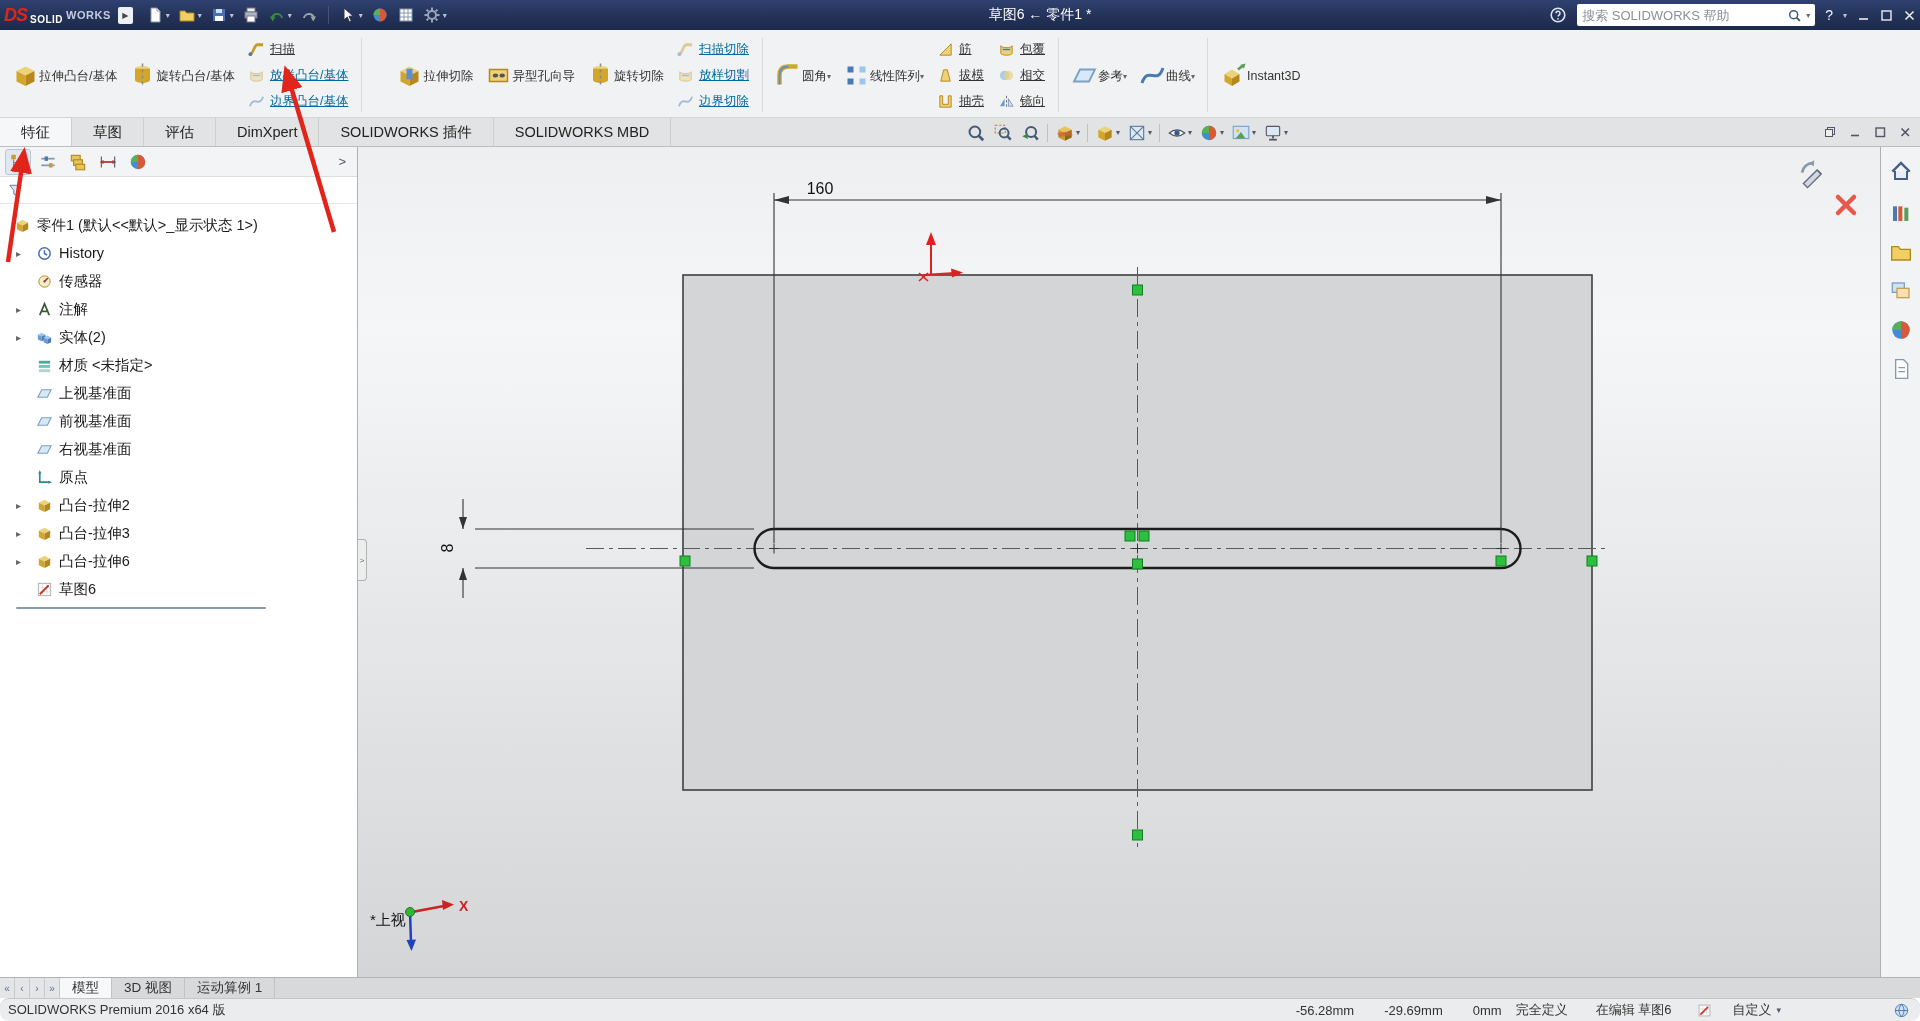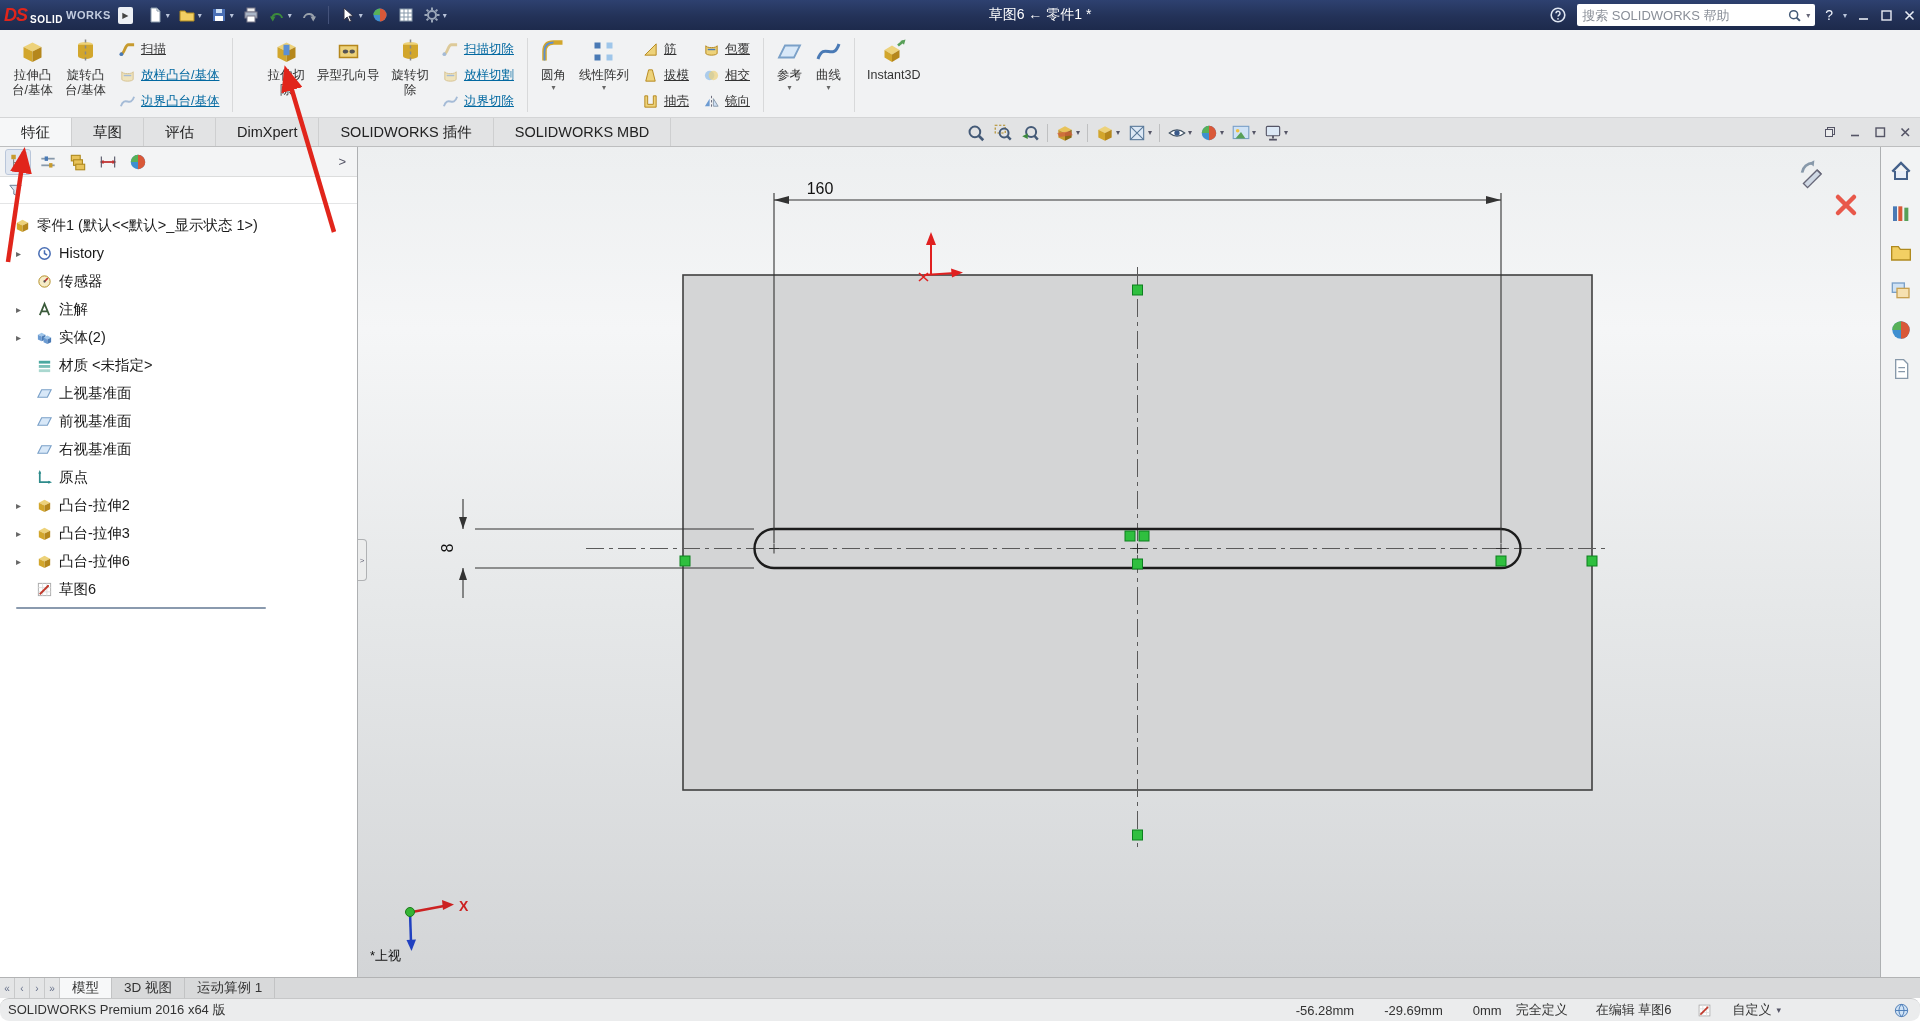--- a/index.html
+++ b/index.html
@@ -23,21 +23,21 @@
 .title-right{margin-left:auto;display:flex;align-items:center;gap:10px;}
 .searchbox{width:238px;height:22px;background:#fff;border-radius:2px;display:flex;align-items:center;padding:0 5px;gap:4px;}
 .search-input{flex:1;border:none;outline:none;font-size:13px;color:#444;background:transparent;min-width:0;font-family:inherit;}
 .search-input::placeholder{color:#8a8f98;}
 .sb-caret{font-size:8px;color:#667;}
 .help-q{font-size:14px;color:#eef2fa;}
 .tr-caret{font-size:8px;color:#b9c4da;}
 .win-ic{width:13px;height:13px;}
 
 .ribbon{height:88px;background:#f1f2f3;display:flex;align-items:stretch;padding:3px 4px 0 6px;border-bottom:1px solid #d4d5d6;position:relative;z-index:5;}
-.rb-big{display:flex;flex-direction:column;align-items:center;justify-content:flex-start;padding:5px 6px 2px;font-size:12.5px;color:#333;line-height:15px;border-radius:2px;text-align:center;white-space:nowrap;}
+.rb-big{display:flex;flex-direction:row;align-items:center;justify-content:space-between;padding:5px 6px 2px;font-size:12.5px;color:#333;line-height:15px;border-radius:2px;text-align:center;white-space:nowrap;}
 .rb-big svg{margin-bottom:3px;}
 .rb-big .caret{font-size:8px;color:#666;line-height:10px;}
 .rb-stack{display:flex;flex-direction:column;justify-content:center;gap:1px;padding:2px 0;}
 .rb-small{display:flex;align-items:center;gap:5px;font-size:12.5px;color:#333;height:25px;padding:0 7px;border-radius:2px;white-space:nowrap;text-decoration:underline;}
 .disabled{color:#0369a1;}
 .disabled svg{opacity:.45;}
 .rsep{width:1px;background:#d8d9da;margin:5px 6px;}
 
 .tabrow{height:29px;background:#e2e3e4;display:flex;align-items:stretch;position:relative;z-index:5;border-bottom:1px solid #bdbebf;}
 .tab{display:flex;align-items:center;padding:0 21px;font-size:14.5px;color:#222;border-right:1px solid #cecfd0;white-space:nowrap;}
@@ -61,21 +61,21 @@
 .tree-item .expander{position:absolute;left:10px;font-size:10px;color:#666;}
 .rollback{height:2px;background:#8a9aae;margin:4px 8px 0 10px;width:250px;border-radius:1px;}
 
 .viewport{flex:1;position:relative;background:linear-gradient(180deg,#edeff0 0%,#f5f6f7 22%,#e6e8e9 55%,#d3d5d7 100%);overflow:hidden;}
 .vp-svg{position:absolute;inset:0;width:100%;height:100%;}
 .cl{stroke:#5a5a5a;stroke-width:1;stroke-dasharray:18 5 4 5;fill:none;}
 .dim line{stroke:#333;stroke-width:1.1;}
 .dim polygon{fill:#333;}
 .dim text{fill:#111;font-size:16px;font-family:"Liberation Sans","DejaVu Sans",sans-serif;}
 .mk rect{fill:#2fbf3f;stroke:#0c801f;stroke-width:1;}
-.view-label{position:absolute;left:12px;top:800px;font-size:13px;color:#111;}
+.view-label{position:absolute;left:12px;top:764px;font-size:15px;color:#111;}
 .split-handle{position:absolute;left:0;top:392px;width:9px;height:42px;background:#eceded;border:1px solid #b0b2b4;border-left:none;border-radius:0 4px 4px 0;display:flex;align-items:center;justify-content:center;font-size:8px;color:#667;}
 .confirm-corner{position:absolute;right:22px;top:12px;width:60px;height:58px;}
 .cc-exit{position:absolute;left:0;top:0;}
 .cc-close{position:absolute;right:0;bottom:0;}
 
 .rightstrip{width:40px;background:#f2f3f4;border-left:1px solid #aeb0b2;display:flex;flex-direction:column;align-items:center;padding-top:10px;gap:11px;}
 .rs-btn{padding:2px;border-radius:2px;}
 .rs-home{margin-bottom:3px;}
 
 .bottomtabs{position:absolute;left:0;right:0;bottom:23px;height:21px;background:#d8d9da;border-top:1px solid #b2b3b4;display:flex;align-items:stretch;font-size:13.5px;}

